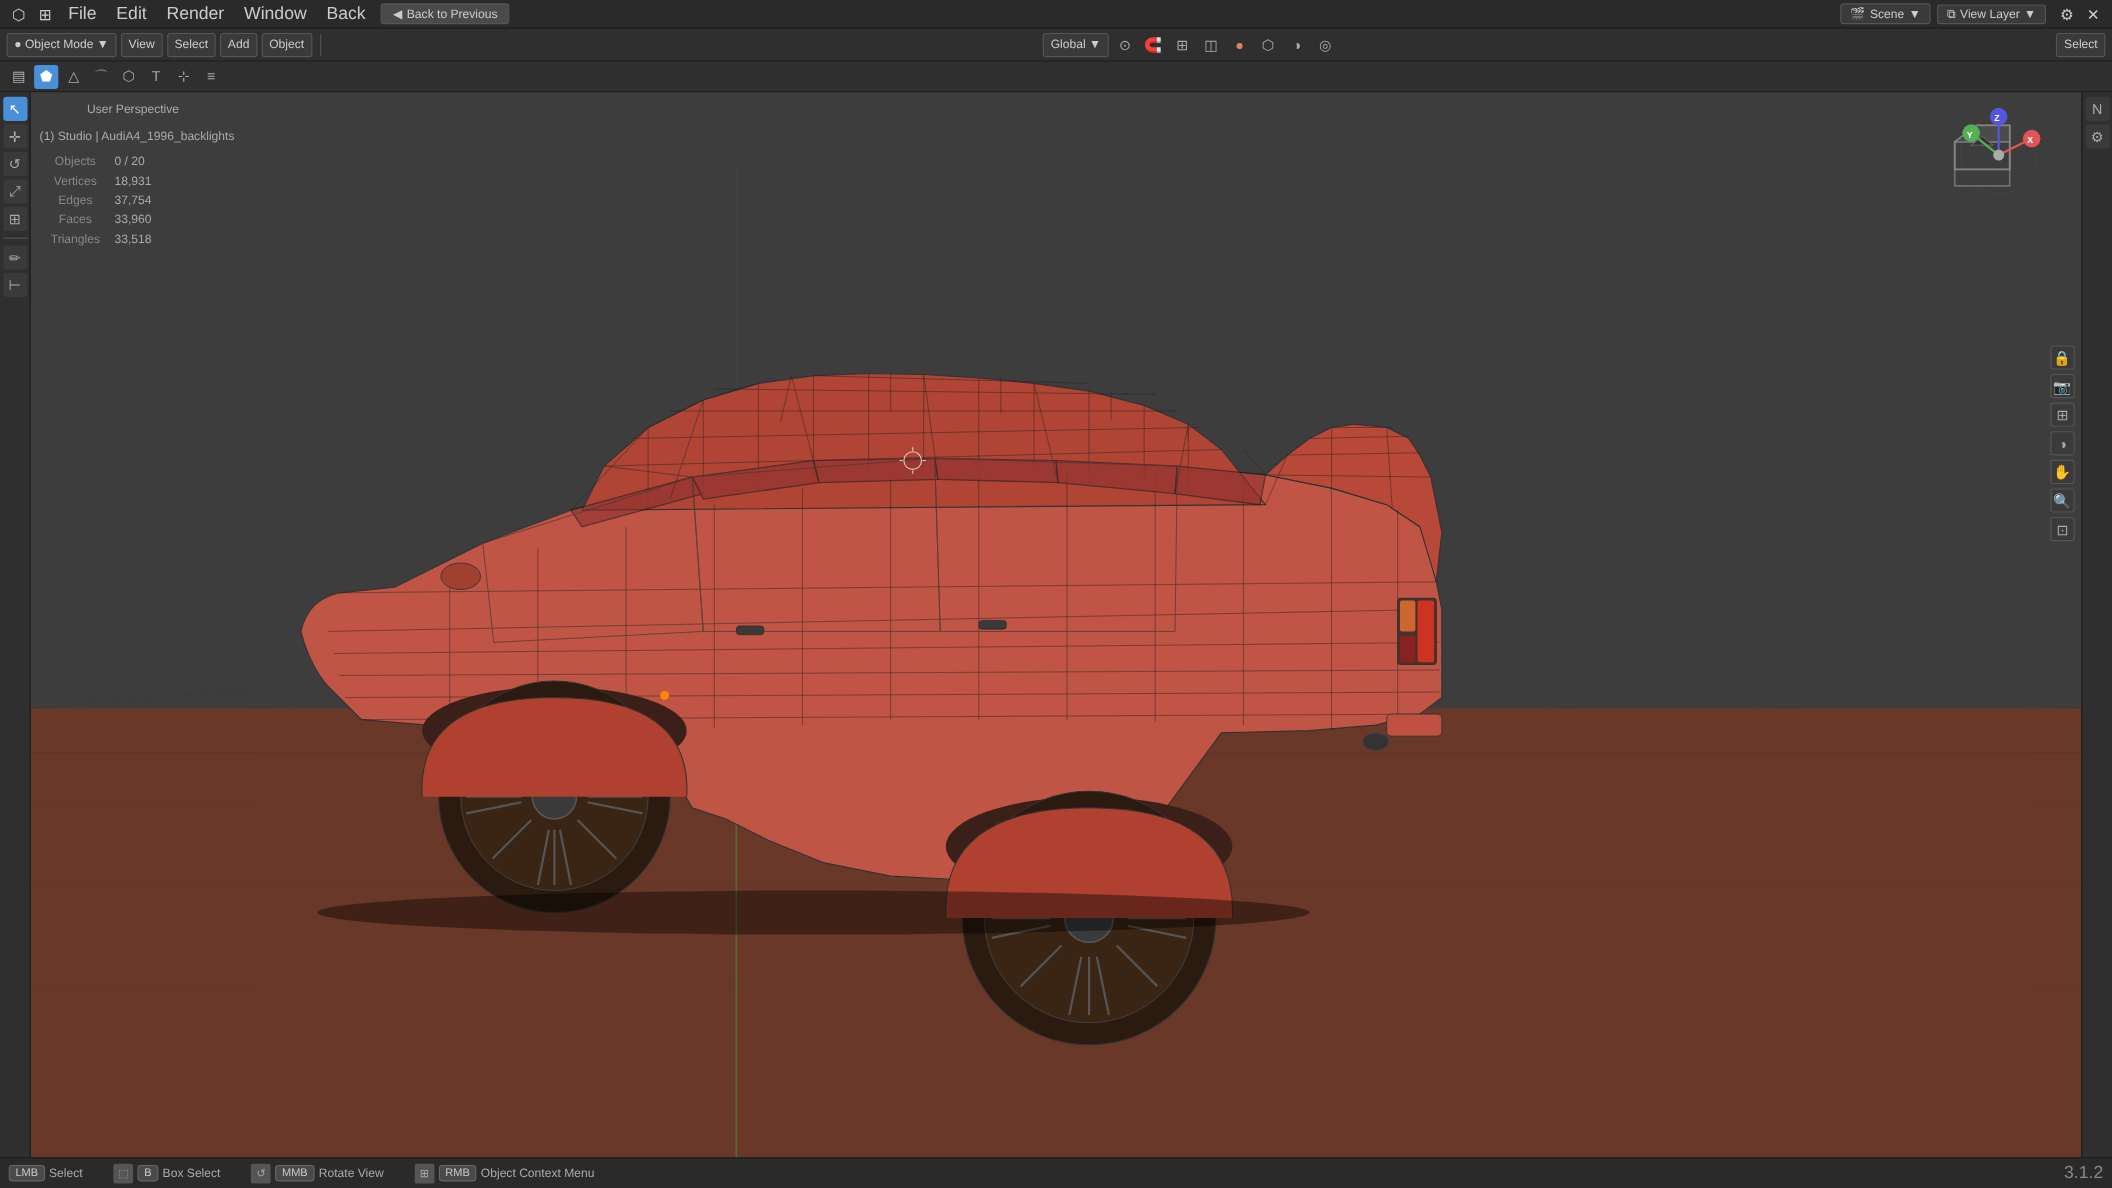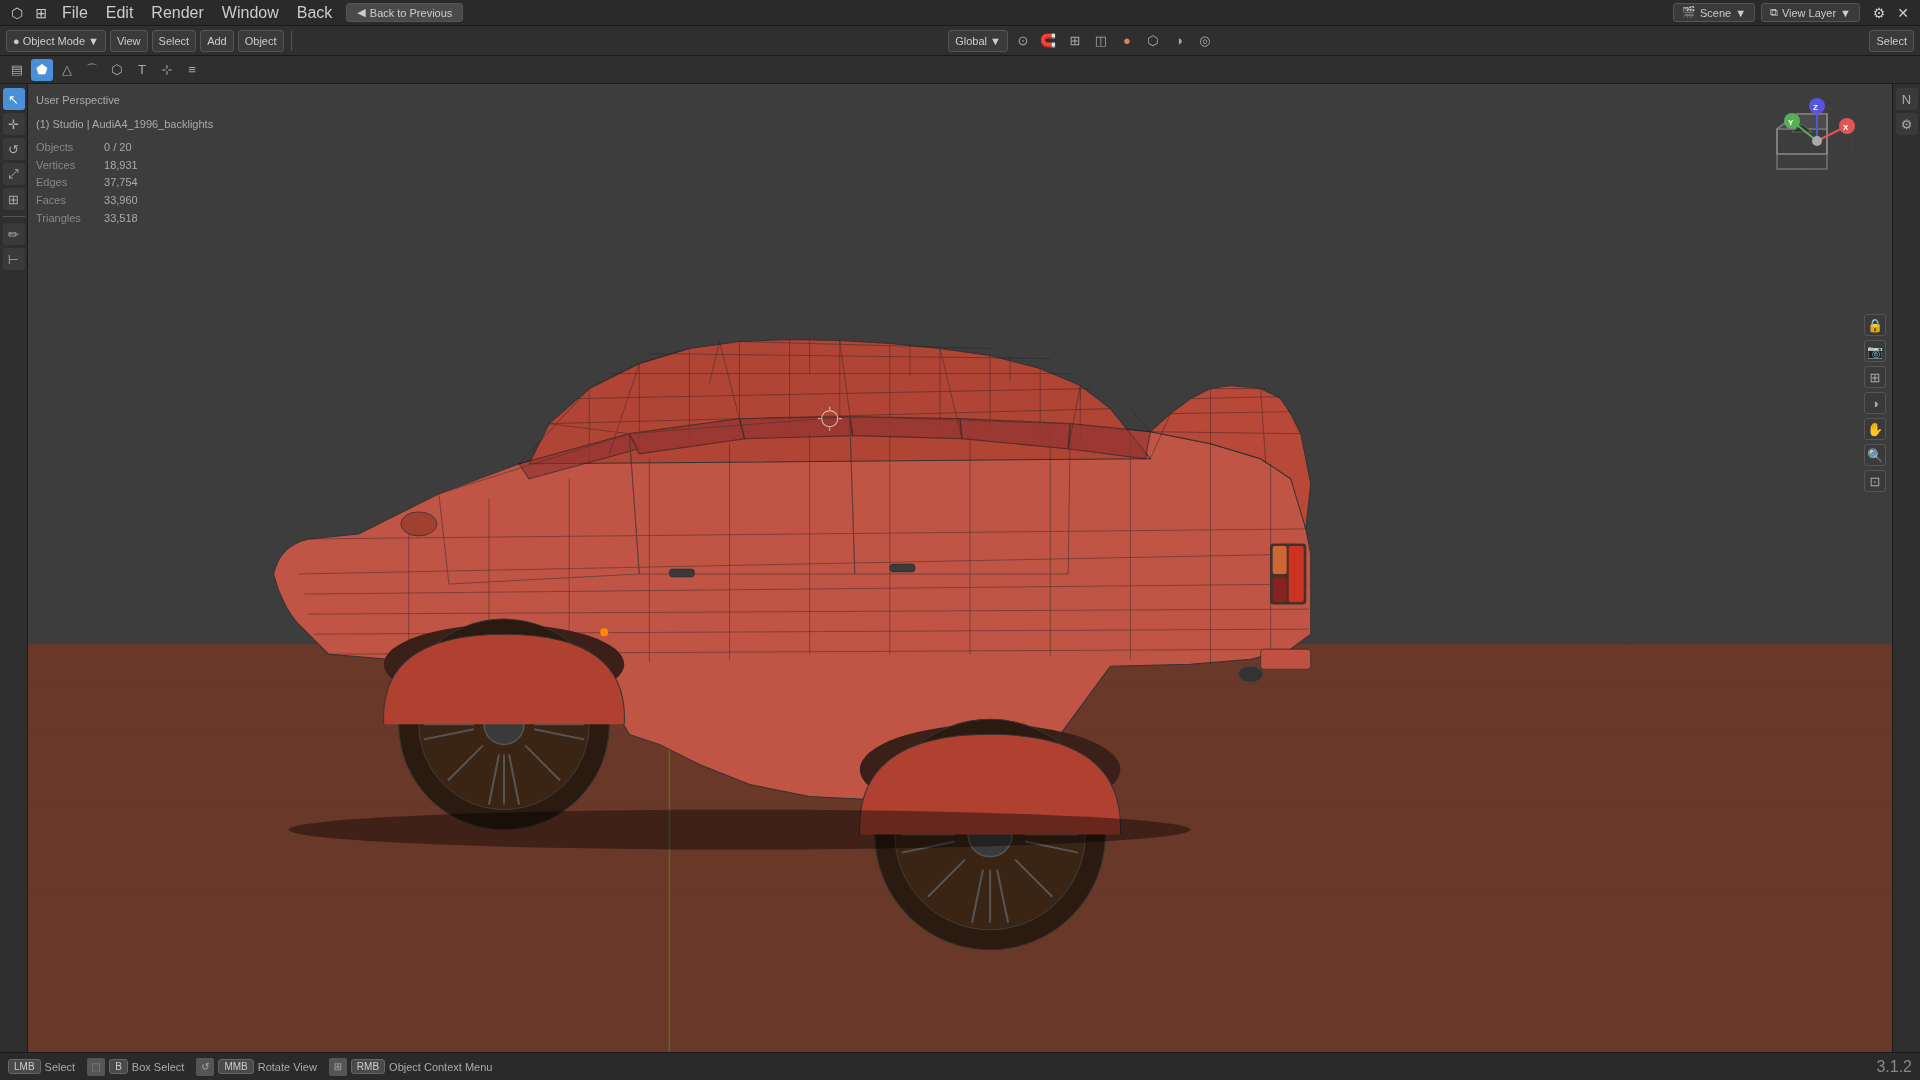--- a/index.html
+++ b/index.html
@@ -211,28 +211,30 @@
       left: 8px;
       font-size: 11px;
       color: #aaaaaa;
       line-height: 1.6;
       pointer-events: none;
     }
     .stats-label {
       color: #888888;
       display: inline-block;
       width: 65px;
+      text-align: center;
     }
     .stats-value {
       color: #aaaaaa;
     }
     #view-label {
       color: #aaaaaa;
       font-size: 11px;
       margin-bottom: 6px;
+      margin-left: 43px;
     }
     #object-label {
       color: #aaaaaa;
       font-size: 11px;
       margin-bottom: 6px;
     }
 
     
     #right-sidebar {
       width: 28px;
@@ -246,21 +248,21 @@
     }
 
     
     #status-bar {
       width: 100%;
       height: 28px;
       background: #2a2a2a;
       display: flex;
       align-items: center;
       padding: 0 8px;
-      gap: 12px;
+      gap: 28px;
       border-top: 1px solid #1a1a1a;
     }
     .status-item {
       display: flex;
       align-items: center;
       gap: 4px;
       font-size: 11px;
       color: #aaa;
     }
     .status-key {

